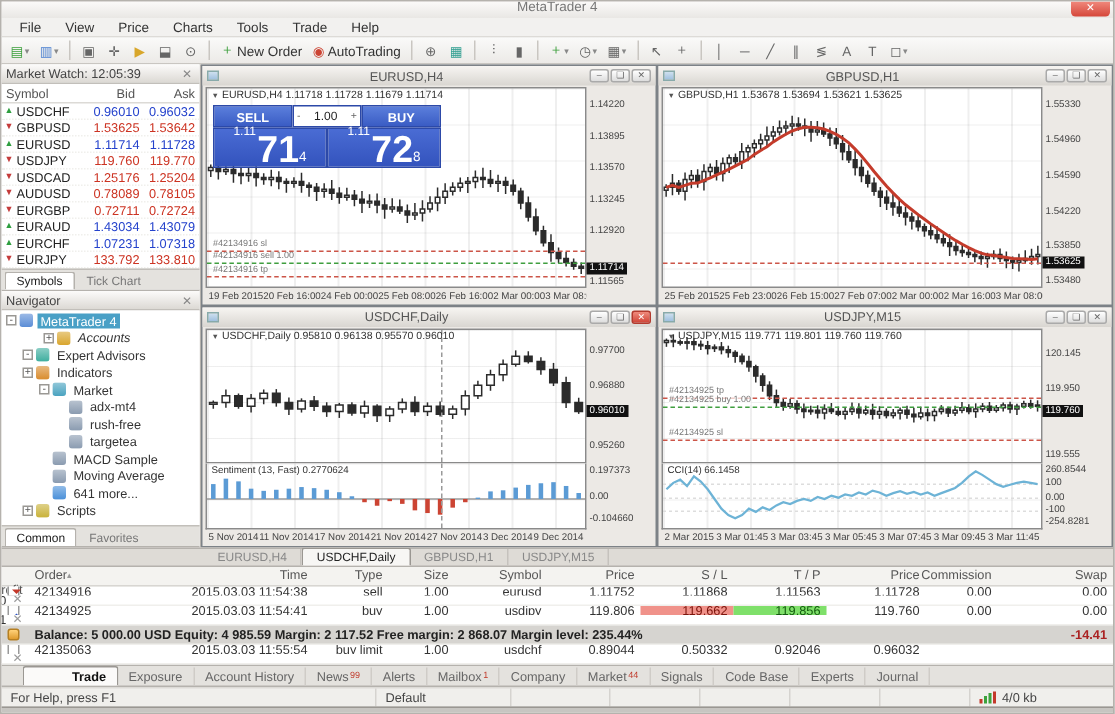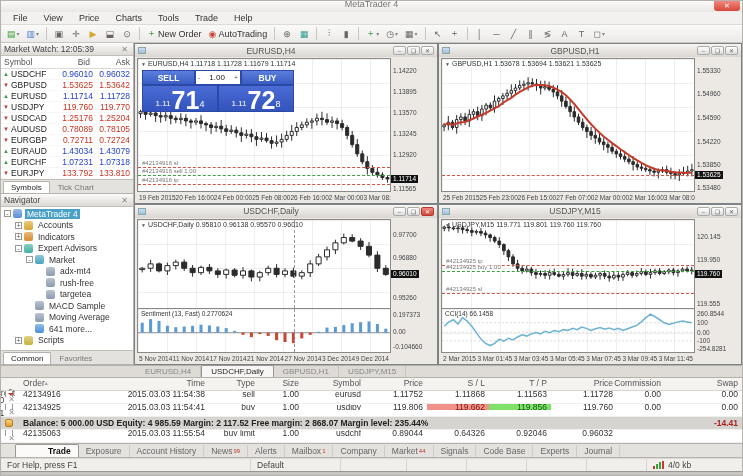--- a/index.html
+++ b/index.html
@@ -74,21 +74,21 @@
   .sub-label{position:absolute;top:1px;left:3px;font-size:6.5px;color:#333;z-index:4;white-space:nowrap;}
   .cw-time{height:11px;flex:0 0 auto;display:flex;justify-content:space-between;align-items:center;font-size:6.5px;color:#444;padding:0 2px;margin-right:44px;white-space:nowrap;overflow:hidden;}
   
   .oneclick{position:absolute;top:11px;left:4px;width:152px;z-index:6;font-family:"Liberation Sans",sans-serif;}
   .oc-top{display:flex;height:15px;}
   .oc-sell-btn,.oc-buy-btn{flex:1;background:linear-gradient(#5b7fdc,#3a5cc4);color:#fff;font-size:8.5px;font-weight:bold;display:flex;align-items:center;justify-content:center;border:1px solid #2c49a8;}
   .oc-vol{width:46px;background:#fff;border:1px solid #2c49a8;display:flex;align-items:center;justify-content:space-between;font-size:8px;color:#222;padding:0 2px;}
   .oc-vol .st{color:#666;font-size:7px;}
   .oc-bottom{display:flex;height:27px;}
   .oc-price{flex:1;background:linear-gradient(#4a6cd4,#3353bd);border:1px solid #2c49a8;color:#fff;display:flex;align-items:flex-end;justify-content:center;padding-bottom:2px;}
-  .oc-price .small{font-size:8px;margin-right:1px;margin-bottom:1px;}
+  .oc-price .small{font-size:8px;margin-right:1px;margin-bottom:17px;}
   .oc-price .big{font-size:25px;font-weight:bold;line-height:17px;}
   .oc-price .sup{font-size:9px;margin-top:-6px;}
   
   .chart-tabs{height:13px;background:#dedbd6;border-top:1px solid #b5b2ad;border-bottom:1px solid #b5b2ad;display:flex;align-items:flex-end;padding-left:135px;flex:0 0 auto;font-size:8px;}
   .ctab{padding:1px 9px;color:#888;border-right:1px solid #c5c2bd;}
   .ctab.active{background:#f7f6f4;border:1px solid #9a9792;border-bottom:none;border-radius:2px 2px 0 0;color:#222;}
   
   .terminal{flex:0 0 auto;background:#fff;border-bottom:1px solid #b5b2ad;}
   .t-grid{display:grid;grid-template-columns:18px 62px 128px 50px 44px 62px 62px 62px 62px 66px 48px 1fr;}
   .t-head{height:13px;background:#f4f3f0;border-bottom:1px solid #d8d6d2;color:#555;font-size:8.5px;}
@@ -281,34 +281,34 @@
         <div class="panel-header">
           <span class="ph-title">Navigator</span>
           <span class="ph-x">✕</span>
         </div>
         <div class="nav-tree" id="nav-tree">
             <div class="nv-item selected" style="padding-left: 3px;">
               <span class="nv-exp">-</span>
               <span class="nv-ico" style="background: linear-gradient(rgba(255, 255, 255, 0.4), rgb(91, 141, 214)), rgb(91, 141, 214);"></span>
               <span class="nv-label">MetaTrader 4</span>
             </div>
-            <div class="nv-item" style="padding-left: 14px;">
+            <div class="nv-item" style="padding-left: 28px; font-style: italic;">
               <span class="nv-exp">+</span>
               <span class="nv-ico" style="background: linear-gradient(rgba(255, 255, 255, 0.4), rgb(217, 166, 46)), rgb(217, 166, 46);"></span>
               <span class="nv-label">Accounts</span>
+            </div>
+            <div class="nv-item" style="padding-left: 14px;">
+              <span class="nv-exp">-</span>
+              <span class="nv-ico" style="background: linear-gradient(rgba(255, 255, 255, 0.4), rgb(63, 174, 159)), rgb(63, 174, 159);"></span>
+              <span class="nv-label">Expert Advisors</span>
             </div>
             <div class="nv-item" style="padding-left: 14px;">
               <span class="nv-exp">+</span>
               <span class="nv-ico" style="background: linear-gradient(rgba(255, 255, 255, 0.4), rgb(217, 140, 46)), rgb(217, 140, 46);"></span>
               <span class="nv-label">Indicators</span>
-            </div>
-            <div class="nv-item" style="padding-left: 14px;">
-              <span class="nv-exp">-</span>
-              <span class="nv-ico" style="background: linear-gradient(rgba(255, 255, 255, 0.4), rgb(63, 174, 159)), rgb(63, 174, 159);"></span>
-              <span class="nv-label">Expert Advisors</span>
             </div>
             <div class="nv-item" style="padding-left: 25px;">
               <span class="nv-exp">-</span>
               <span class="nv-ico" style="background: linear-gradient(rgba(255, 255, 255, 0.4), rgb(74, 163, 192)), rgb(74, 163, 192);"></span>
               <span class="nv-label">Market</span>
             </div>
             <div class="nv-item" style="padding-left: 36px;">
               <span style="width: 9px; flex: 0 0 9px;"></span>
               <span class="nv-ico" style="background: linear-gradient(rgba(255, 255, 255, 0.4), rgb(138, 155, 176)), rgb(138, 155, 176);"></span>
               <span class="nv-label">adx-mt4</span>
@@ -1056,21 +1056,21 @@
         <div class="t-grid t-row">
           <div>
             <span class="doc-ico "></span>
           </div>
           <div>42135063</div>
           <div class="num">2015.03.03 11:55:54</div>
           <div class="num">buy limit</div>
           <div class="num">1.00</div>
           <div class="num">usdchf</div>
           <div class="num">0.89044</div>
-          <div class="num">0.64326</div>
+          <div class="num">0.50332</div>
           <div class="num">0.92046</div>
           <div class="num">0.96032</div>
           <div class="num"></div>
           <div class="num"></div>
           <div class="num profit-cell">
             <span></span>
             <span class="profit-x">✕</span>
           </div>
         </div>
       </div>

